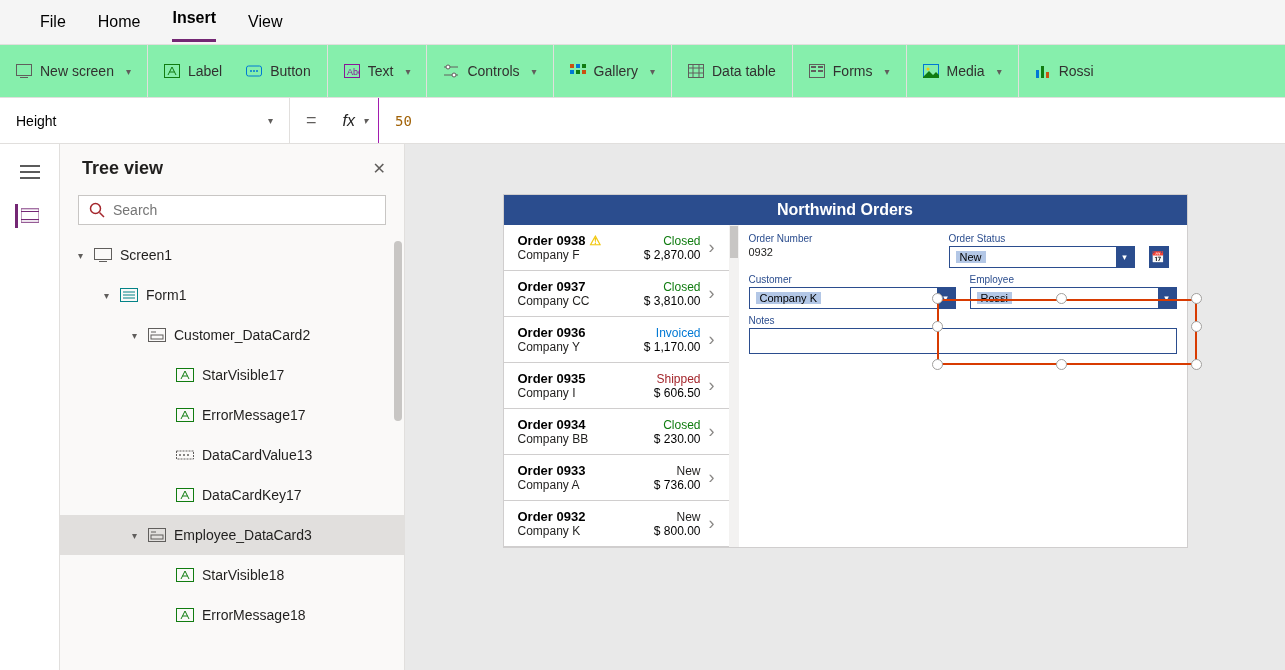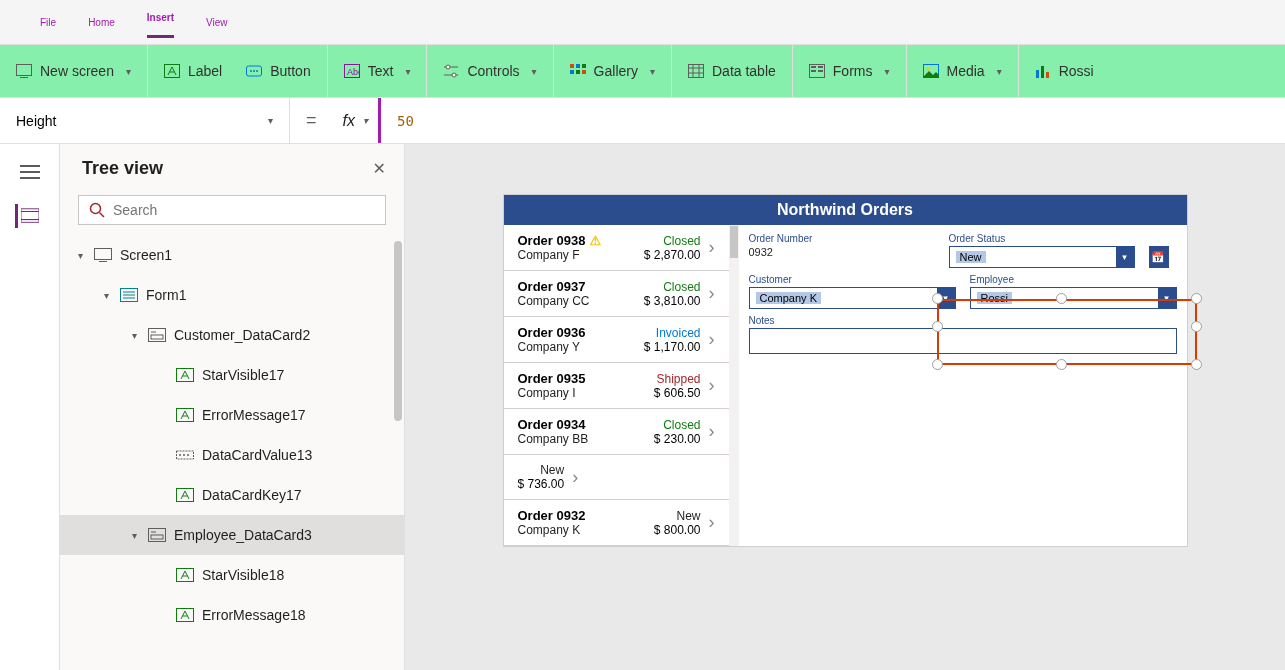--- a/index.html
+++ b/index.html
@@ -1,34 +1,34 @@
 <!DOCTYPE html>
 <html><head>
 <meta charset="utf-8">
 <style>
 * { box-sizing: border-box; margin: 0; padding: 0; font-family: "Segoe UI", -apple-system, sans-serif; }
 body { background: #f5f5f5; width: 1285px; height: 670px; overflow: hidden; display:flex; flex-direction:column; }
 
 
 .menu-bar { display:flex; align-items:center; gap:32px; padding: 0 40px; height:44px; }
-.menu-bar span { font-size:10px; color:#a21caf; cursor:pointer; }
+.menu-bar span { font-size:16px; color:#000000; cursor:pointer; }
 .menu-bar span.active { font-weight:600; border-bottom:3px solid #742774; padding-bottom:12px; margin-bottom:-6px; }
 
 
 .toolbar { display:flex; align-items:center; height:54px; border-bottom:1px solid #e1dfdd; border-top:1px solid #e1dfdd; background:#86efac; }
 .toolbar .group { display:flex; align-items:center; padding:0 16px; height:100%; border-right:1px solid #e1dfdd; gap:8px; font-size:14px; color:#323130; cursor:pointer; }
 .toolbar .group:last-child { border-right:none; }
 .t-icon { width:16px; height:14px; display:inline-block; }
 .chev-down { font-size:10px; color:#605e5c; margin-left:4px; }
 
 
 .formula-row { display:flex; align-items:center; height:46px; border-bottom:1px solid #e1dfdd; background:#fff; }
 .prop-select { width:290px; padding:0 16px; display:flex; align-items:center; justify-content:space-between; height:100%; border-right:1px solid #e1dfdd; font-size:14px; }
 .eq { padding:0 16px; font-size:18px; color:#605e5c; }
-.fx { padding:0 10px; font-style:italic; font-size:16px; color:#242424; display:flex; align-items:center; gap:4px; border-right:3px solid #a21caf; height:100%; }
+.fx { padding:0 10px; font-style:italic; font-size:16px; color:#242424; display:flex; align-items:center; gap:4px; border-right:1px solid #a21caf; height:100%; }
 .formula-val { padding:0 16px; font-size:14px; font-family:Consolas, monospace; color:#a16207; }
 
 
 .main { flex:1; display:flex; position:relative; min-height:0; }
 .rail { width:60px; background:#fff; border-right:1px solid #e1dfdd; display:flex; flex-direction:column; align-items:center; padding-top:16px; gap:20px; }
 .rail .r-item { width:24px; height:24px; display:flex; align-items:center; justify-content:center; cursor:pointer; }
 .rail .r-item.active { border-left:3px solid #742774; padding-left:3px; margin-left:-6px; }
 
 
 .tree-panel { width:345px; background:#faf9f8; border-right:1px solid #e1dfdd; display:flex; flex-direction:column; }
@@ -400,20 +400,24 @@
                 <div class="li-order">Order 0934</div>
                 <div class="li-company">Company BB</div>
               </div>
               <div class="li-right">
                 <div class="st-Closed">Closed</div>
                 <div>$ 230.00</div>
               </div>
               <div class="li-chevron">›</div>
             </div>
             <div class="list-item">
+              <div class="li-left">
+                <div class="li-order">Order 0933</div>
+                <div class="li-company">Company A</div>
+              </div>
               <div class="li-right">
                 <div class="st-New">New</div>
                 <div>$ 736.00</div>
               </div>
               <div class="li-chevron">›</div>
             </div>
             <div class="list-item">
               <div class="li-left">
                 <div class="li-order">Order 0932</div>
                 <div class="li-company">Company K</div>

